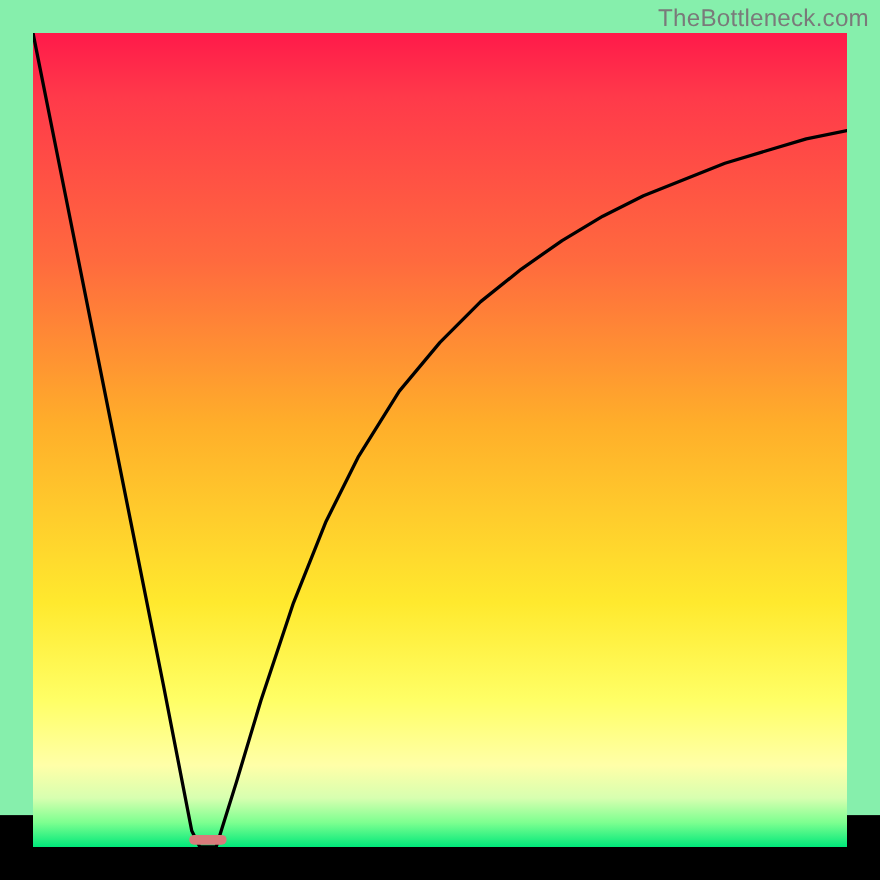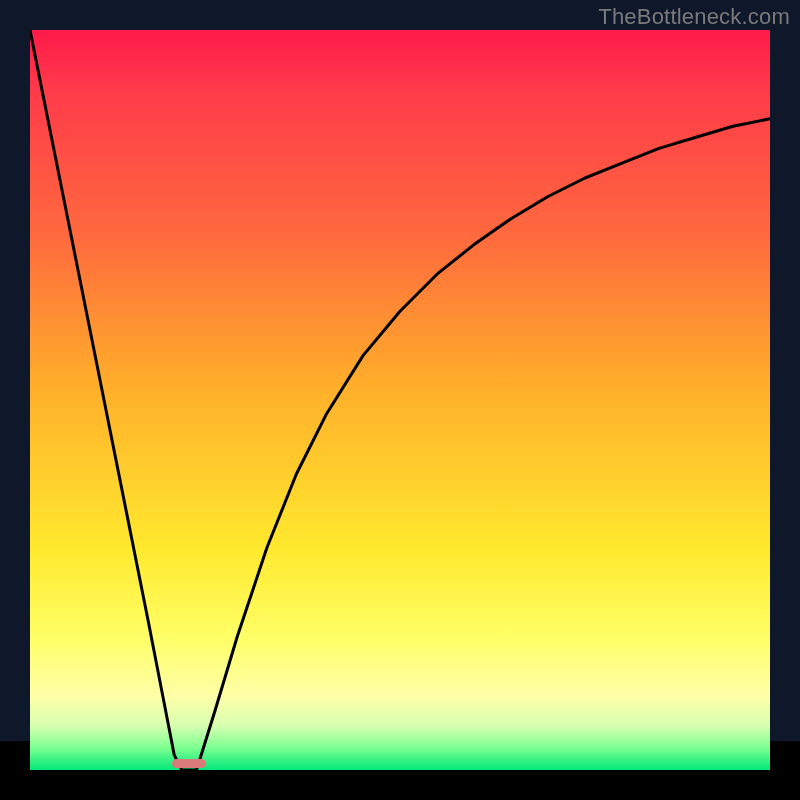--- a/index.html
+++ b/index.html
@@ -8,21 +8,21 @@
     width: 800px;
     height: 800px;
     overflow: hidden;
     background: #000;
     font-family: Arial, Helvetica, sans-serif;
   }
   .frame {
     position: relative;
     width: 800px;
     height: 741px;
-    background: #0f172a;
+    background: #86efac;
   }
   .plot {
     position: absolute;
     left: 30px;
     top: 30px;
     width: 740px;
     height: 740px;
     
     background: linear-gradient(
       to bottom,

